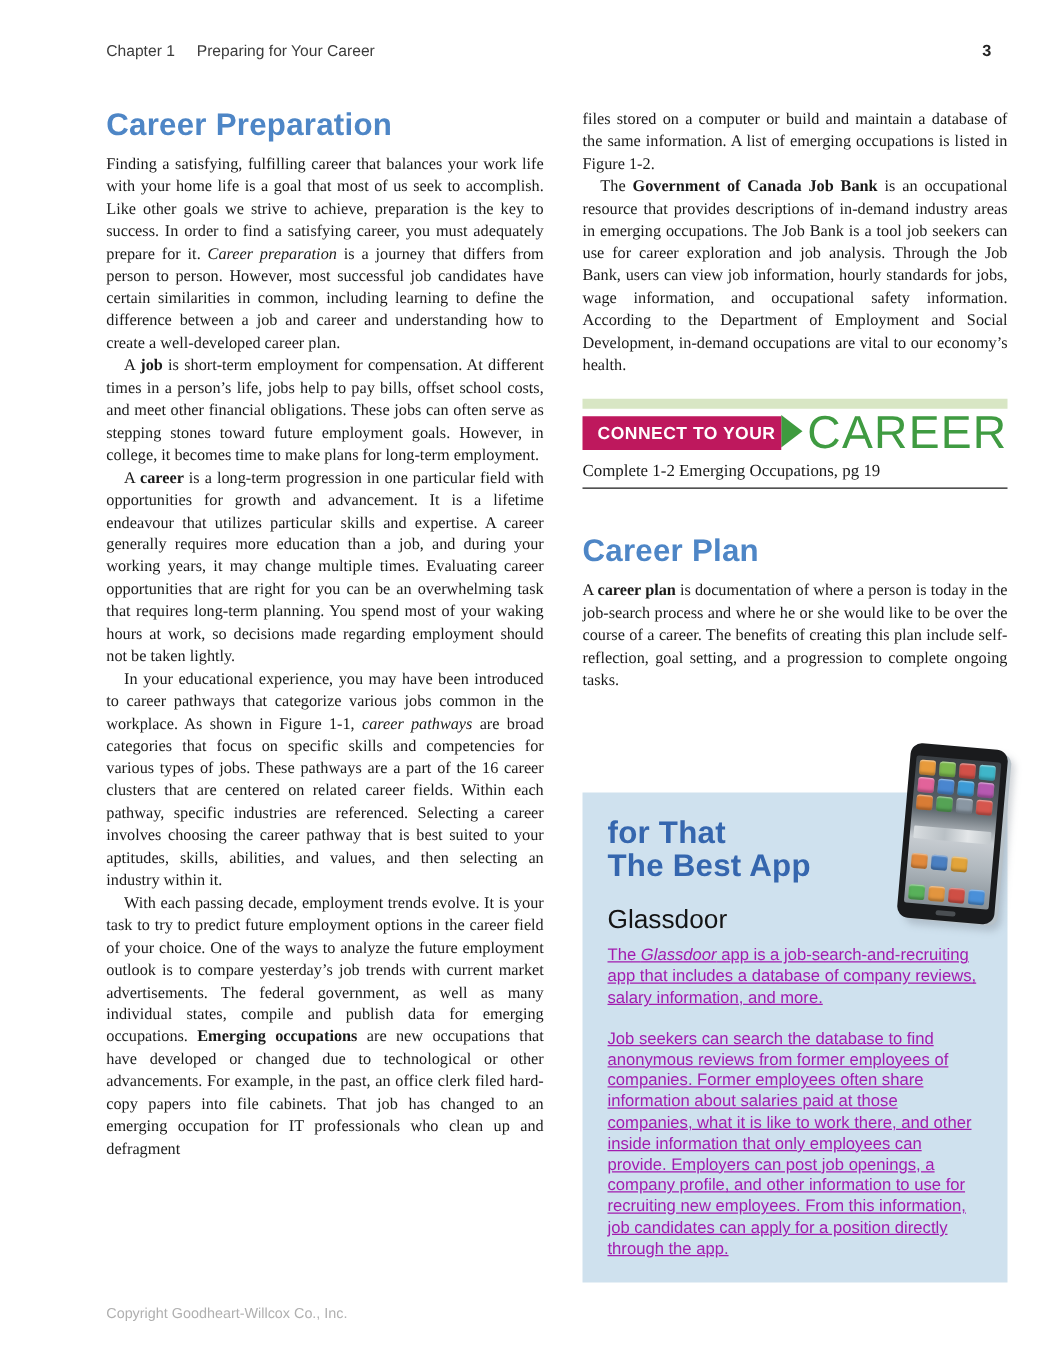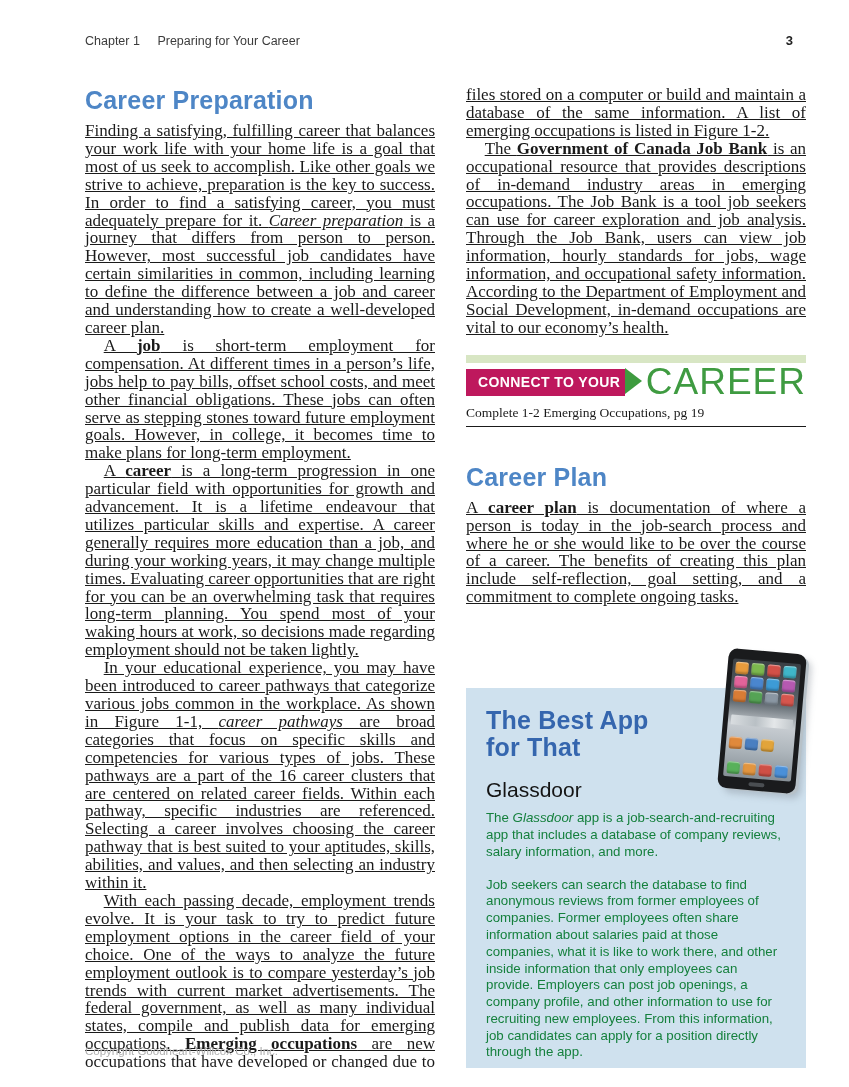--- a/index.html
+++ b/index.html
@@ -32,25 +32,24 @@
 
   h2.section-heading {
     font-family:"Liberation Sans","DejaVu Sans",sans-serif;
     font-weight:600;
     font-size:25px;
     color:#4e86c6;
     letter-spacing:0.2px;
     margin-bottom:7px;
   }
   .body-par {
-    font-size:17px;
+    font-size:13px;
     line-height:17.9px;
     text-align:justify;
     hyphens:auto;
-    text-decoration:underline;
   }
   .body-par.ind { text-indent:1.1em; }
   .body-par b { font-weight:bold; }
   .body-par i { font-style:italic; }
 
   
   .connect-feature { margin-top:18px; }
   .connect-strip { height:8px; background:#d8e6c4; }
   .connect-row { display:flex; align-items:flex-end; margin-top:3px; height:30px; }
   .connect-banner {
@@ -87,21 +86,21 @@
     margin-top:82px;
     background:#cfe1ee;
     padding:19px 20px 18px 20px;
     font-family:"Liberation Sans","DejaVu Sans",sans-serif;
   }
   .app-title {
     font-weight:bold; color:#3566ae;
     font-size:25px; line-height:27px; letter-spacing:0.2px;
   }
   .app-name { margin-top:17px; font-size:21px; color:#141414; font-weight:400; }
-  .app-par { margin-top:8px; font-size:13.3px; line-height:16.8px; color:#15803d; text-align:left; }
+  .app-par { margin-top:8px; font-size:13.3px; line-height:16.8px; color:#a21caf; text-align:left;text-decoration:underline; }
   .app-par + .app-par { margin-top:16px; }
   .app-par i { font-style:italic; }
 
   
   .phone {
     position:absolute; top:-37px; right:5px;
     width:78px; height:140px;
     background:#1a1b1d;
     border-radius:9px;
     transform:rotate(5deg);
@@ -166,21 +165,21 @@
             <span class="kicker">CONNECT TO YOUR</span>
           </div>
           <div class="connect-arrow"></div>
           <div class="connect-word">CAREER</div>
         </div>
         <div class="connect-caption">Complete 1-2 Emerging Occupations, pg 19</div>
         <div class="connect-rule"></div>
       </div>
 
       <h2 class="section-heading career-plan-heading">Career Plan</h2>
-      <p class="body-par"><span>A </span><b>career plan</b><span> is documentation of where a person is today in the job-search process and where he or she would like to be over the course of a career. The benefits of creating this plan include self-reflection, goal setting, and a commitment to complete ongoing tasks.</span></p>
+      <p class="body-par"><span>A </span><b>career plan</b><span> is documentation of where a person is today in the job-search process and where he or she would like to be over the course of a career. The benefits of creating this plan include self-reflection, goal setting, and a progression to complete ongoing tasks.</span></p>
 
       <div class="app-box">
         <div class="phone">
           <div class="phone-screen">
             <div class="tile-grid">
                 <div class="tile" style="background-color: rgb(232, 155, 60);"></div>
                 <div class="tile" style="background-color: rgb(124, 184, 78);"></div>
                 <div class="tile" style="background-color: rgb(210, 80, 72);"></div>
                 <div class="tile" style="background-color: rgb(63, 182, 201);"></div>
                 <div class="tile" style="background-color: rgb(226, 99, 154);"></div>
@@ -201,22 +200,22 @@
             <div class="tile-row">
                 <div class="tile" style="background-color: rgb(88, 177, 90);"></div>
                 <div class="tile" style="background-color: rgb(226, 149, 63);"></div>
                 <div class="tile" style="background-color: rgb(207, 79, 69);"></div>
                 <div class="tile" style="background-color: rgb(74, 144, 217);"></div>
               </div>
           </div>
           <div class="home-button"></div>
         </div>
         <div class="app-title">
+          <div>for That</div>
           <div>The Best App</div>
-          <div>for That</div>
         </div>
         <div class="app-name">Glassdoor</div>
         <p class="app-par"><span>The </span><i>Glassdoor</i><span> app is a job-search-and-recruiting app that includes a database of company reviews, salary information, and more.</span></p>
         <p class="app-par"><span>Job seekers can search the database to find anonymous reviews from former employees of companies. Former employees often share information about salaries paid at those companies, what it is like to work there, and other inside information that only employees can provide. Employers can post job openings, a company profile, and other information to use for recruiting new employees. From this information, job candidates can apply for a position directly through the app.</span></p>
       </div>
     </div>
 
   </div>
 
   <div class="copyright-line">Copyright Goodheart-Willcox Co., Inc.</div>

